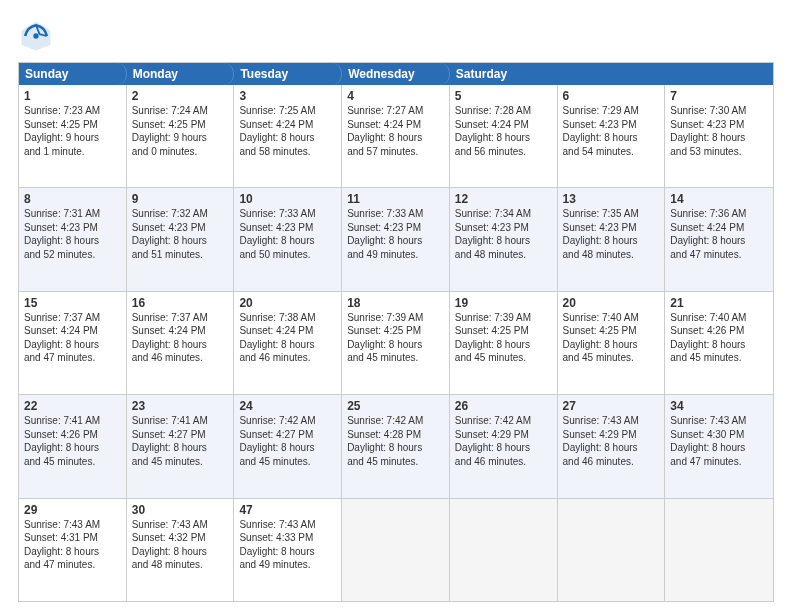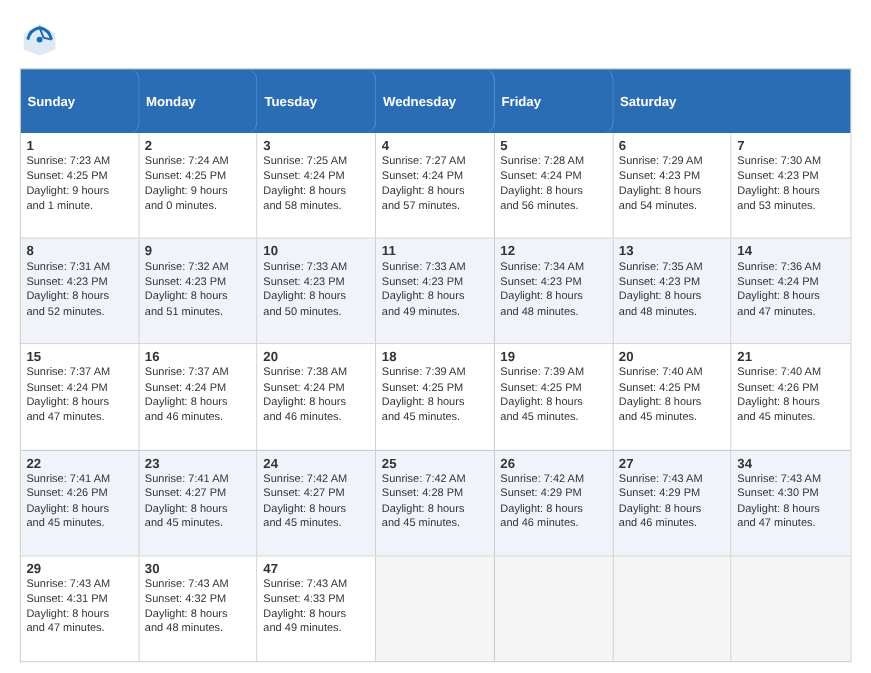--- a/index.html
+++ b/index.html
@@ -62,21 +62,21 @@
     }
     .cal-header {
       display: grid;
       grid-template-columns: repeat(7, 1fr);
       background: #2a6db5;
     }
     .cal-header-cell {
       color: #fff;
       font-size: 12px;
       font-weight: bold;
-      padding: 22px 6px;
+      padding: 4px 6px;
       text-align: left;
       border-right: 1px solid #4a8dd5;
       border-radius: 10px;
     }
     .cal-header-cell:last-child { border-right: none; }
     .cal-body {
       flex: 1;
       display: flex;
       flex-direction: column;
     }
@@ -132,21 +132,20 @@
       <div class="sub-title"></div>
     </div>
   </div>
 
   <div class="calendar">
     <div class="cal-header" id="cal-header">
         <div class="cal-header-cell">Sunday</div>
         <div class="cal-header-cell">Monday</div>
         <div class="cal-header-cell">Tuesday</div>
         <div class="cal-header-cell">Wednesday</div>
-        <div class="cal-header-cell">Friday</div>
         <div class="cal-header-cell">Saturday</div>
       </div>
     <div class="cal-body" id="cal-body">
         <div class="cal-row">
           <div class="cal-cell">
             <span class="day-num">1</span>
             <div class="cell-text">Sunrise: 7:23 AM<br>Sunset: 4:25 PM<br>Daylight: 9 hours<br>and 1 minute.</div>
           </div>
           <div class="cal-cell">
             <span class="day-num">2</span>

